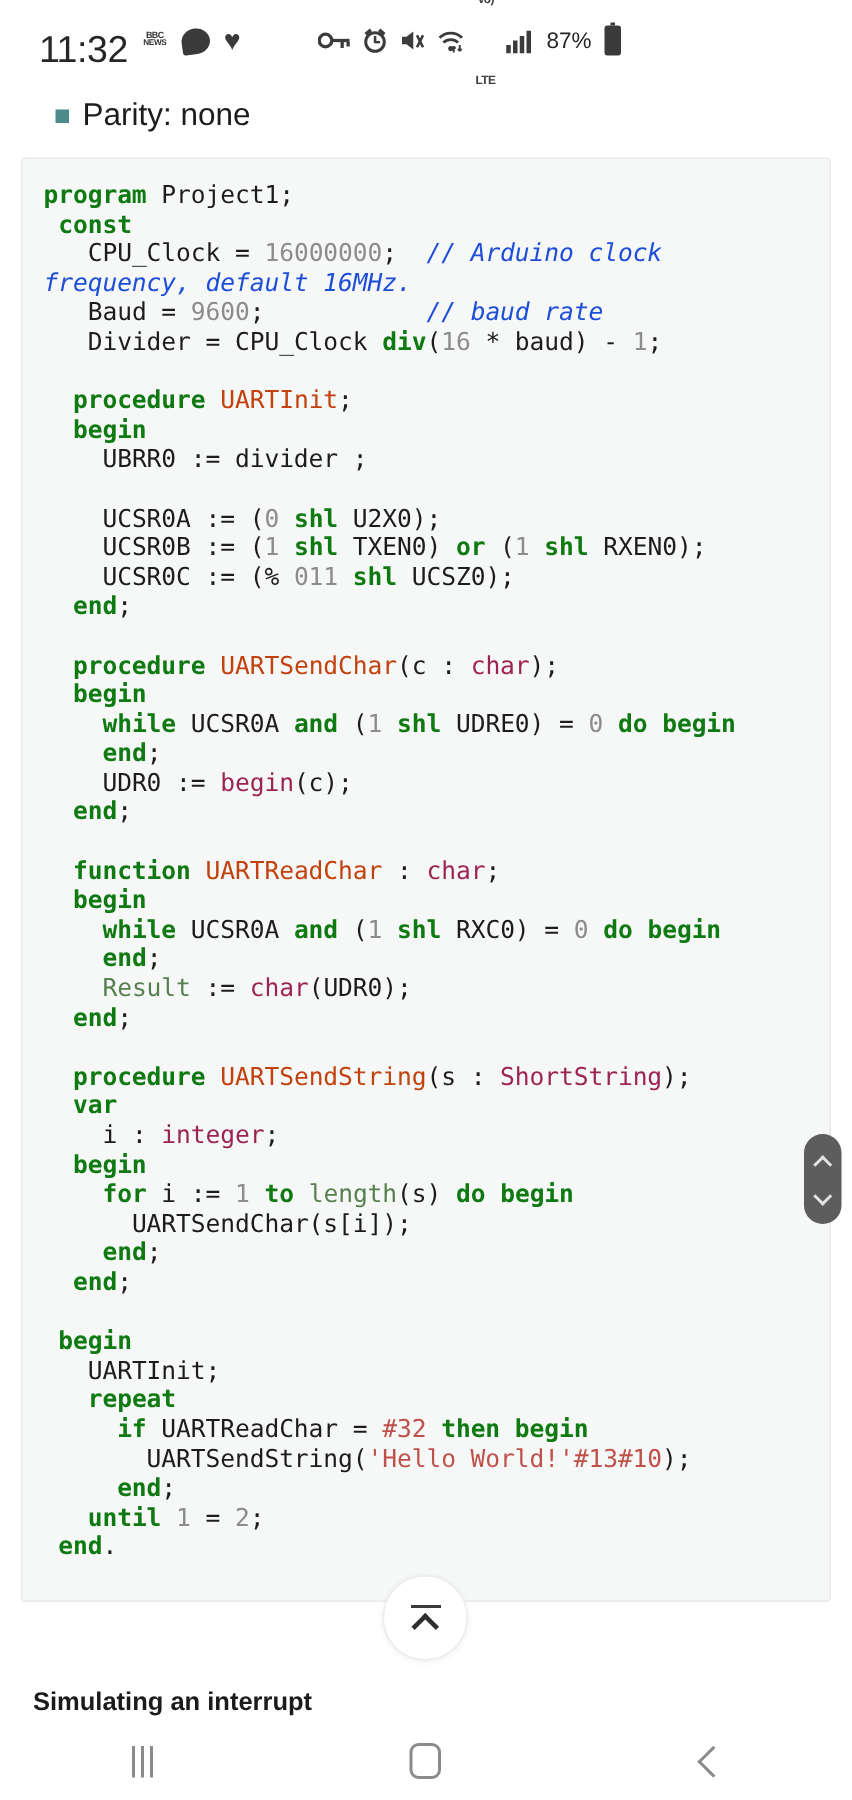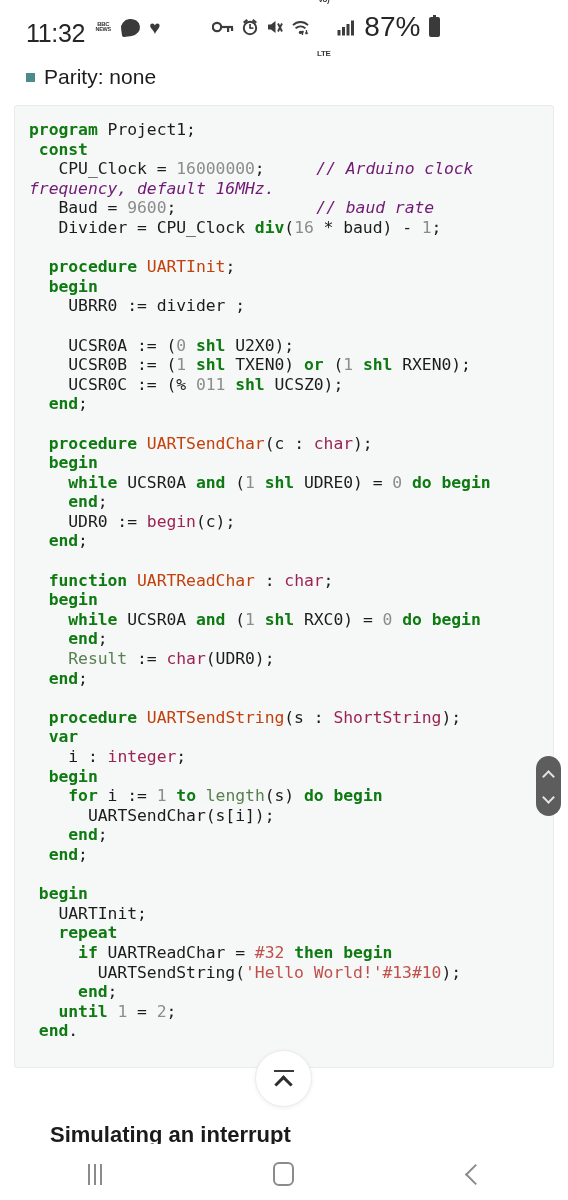--- a/index.html
+++ b/index.html
@@ -72,21 +72,21 @@
     color: #3c3c3c;
   }
   .sb-ico { display: inline-flex; align-items: center; justify-content: center; }
   .sb-volte {
     display: flex; flex-direction: column; align-items: center;
     line-height: 1; font-weight: bold;
   }
   .sb-volte .v1 { font-size: 8px; letter-spacing: -0.4px; }
   .sb-volte .v2 { font-size: 8px; letter-spacing: -0.4px; margin-top: 46px; }
   .sb-batt-text {
-    font-size: 28px; color: #262626; margin-left: 1px;
+    font-size: 15px; color: #262626; margin-left: 1px;
   }
   .sb-batt {
     width: 11px; height: 20px;
     border: 2px solid #3a3a3a;
     border-radius: 2px;
     background: #3a3a3a;
     position: relative;
     margin-left: 2px;
   }
   .sb-batt::before {
@@ -95,21 +95,21 @@
     top: -4px; left: 2px;
     width: 3px; height: 2px;
     background: #3a3a3a;
   }
 
   
   .parity-line {
     display: flex;
     align-items: center;
     gap: 9px;
-    padding: 6px 0 0 26px;
+    padding: 6px 0 0 37px;
     height: 40px;
   }
   .parity-bullet {
     width: 9px; height: 9px;
     background: #4b8b8b;
     display: inline-block;
   }
   .parity-text {
     font-size: 21px;
     color: #1c1c1c;
@@ -132,21 +132,21 @@
     line-height: 19.6px;
     white-space: pre-wrap;
     word-break: break-word;
     color: #1c1c1c;
     letter-spacing: -0.05px;
   }
   .k   { color: #0e7a11; font-weight: bold; }   
   .id  { color: #c2410c; }                      
   .ty  { color: #9c2352; }                      
   .num { color: #8c8c8c; }                      
-  .cm  { color: #701a75; font-style: italic; margin-left: 32px; }  
+  .cm  { color: #1d4ed8; font-style: italic; }  
   .st  { color: #c0504a; }                      
   .fn  { color: #57804f; }                      
   .pl  { color: #1c1c1c; }                      
 
   
   .scroll-pill {
     position: absolute;
     right: 7px;
     top: 756px;
     width: 25px;
@@ -214,26 +214,25 @@
   .next-heading {
     position: absolute;
     left: 22px;
     top: 1122px;
     width: 520px;
     height: 22px;
     overflow: hidden;
   }
   .next-heading span {
     display: block;
-    font-size: 22px;
+    font-size: 17px;
     font-weight: bold;
     color: #1b1b1b;
     line-height: 29px;
     margin-top: -2px;
-    margin-left: 28px;
   }
 
   
   .navbar {
     position: absolute;
     left: 0; bottom: 0;
     width: 568px;
     height: 52px;
     background: #ffffff;
     display: flex;

